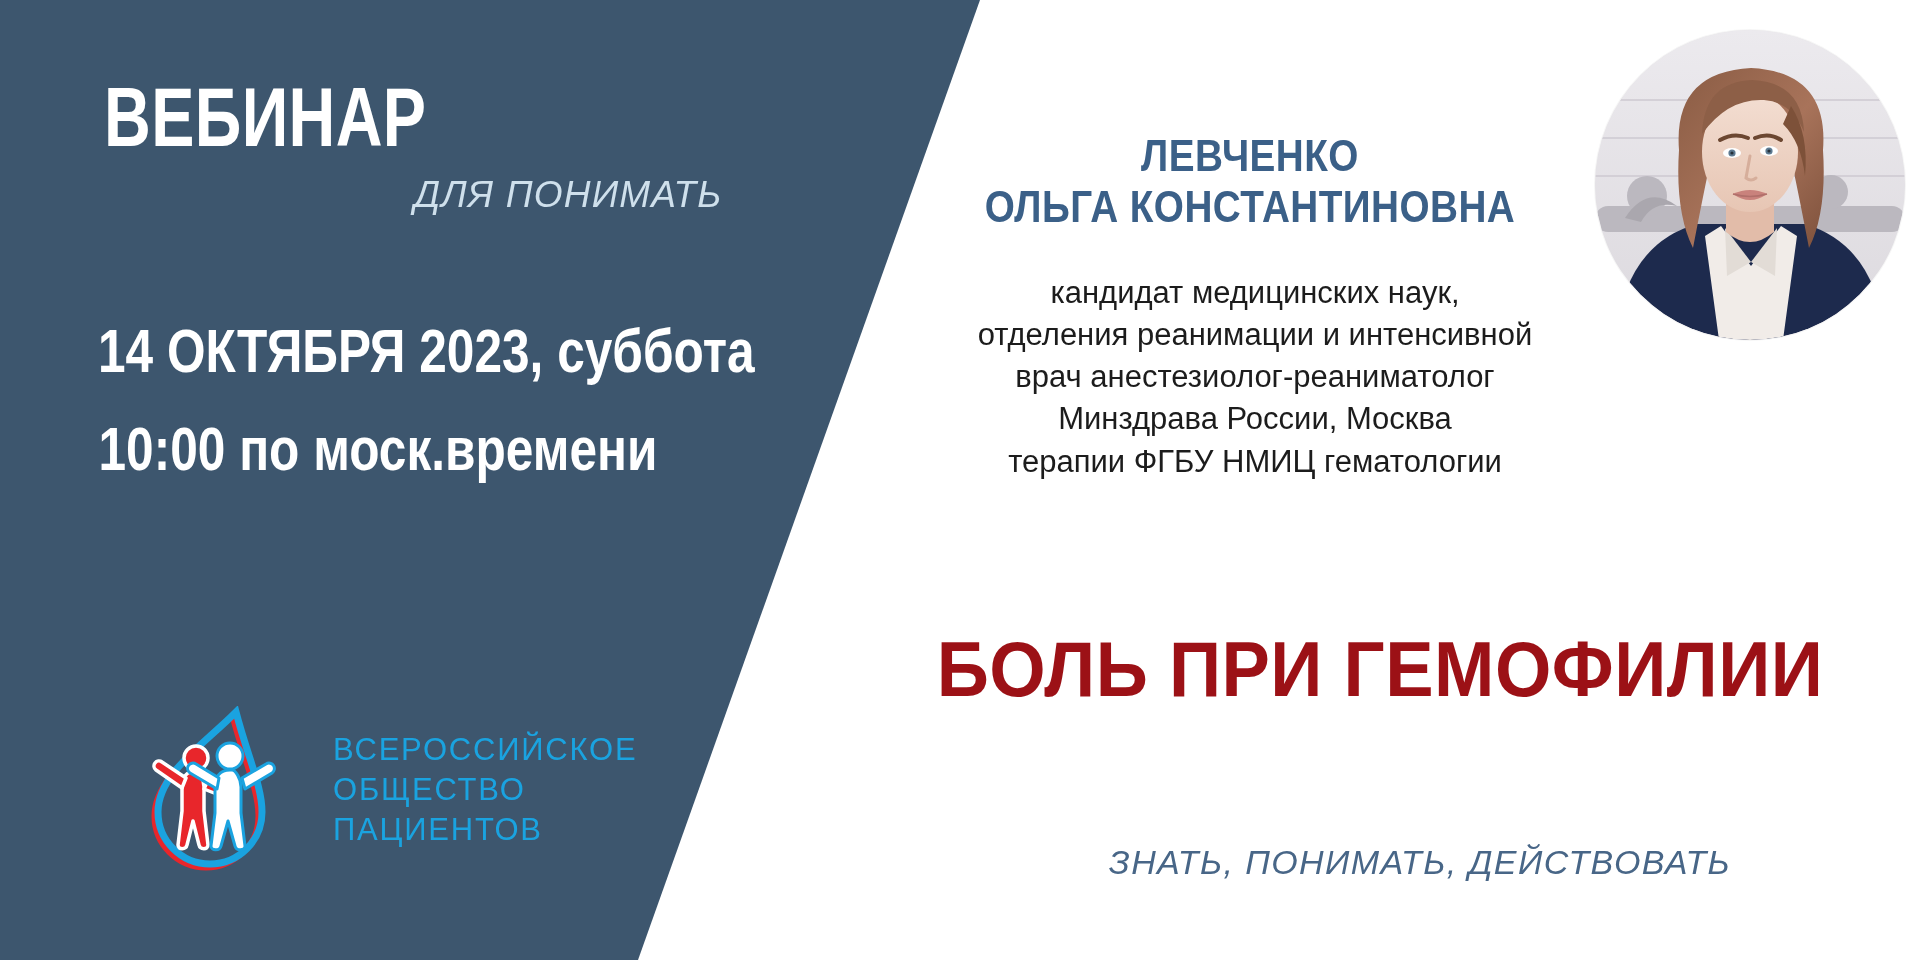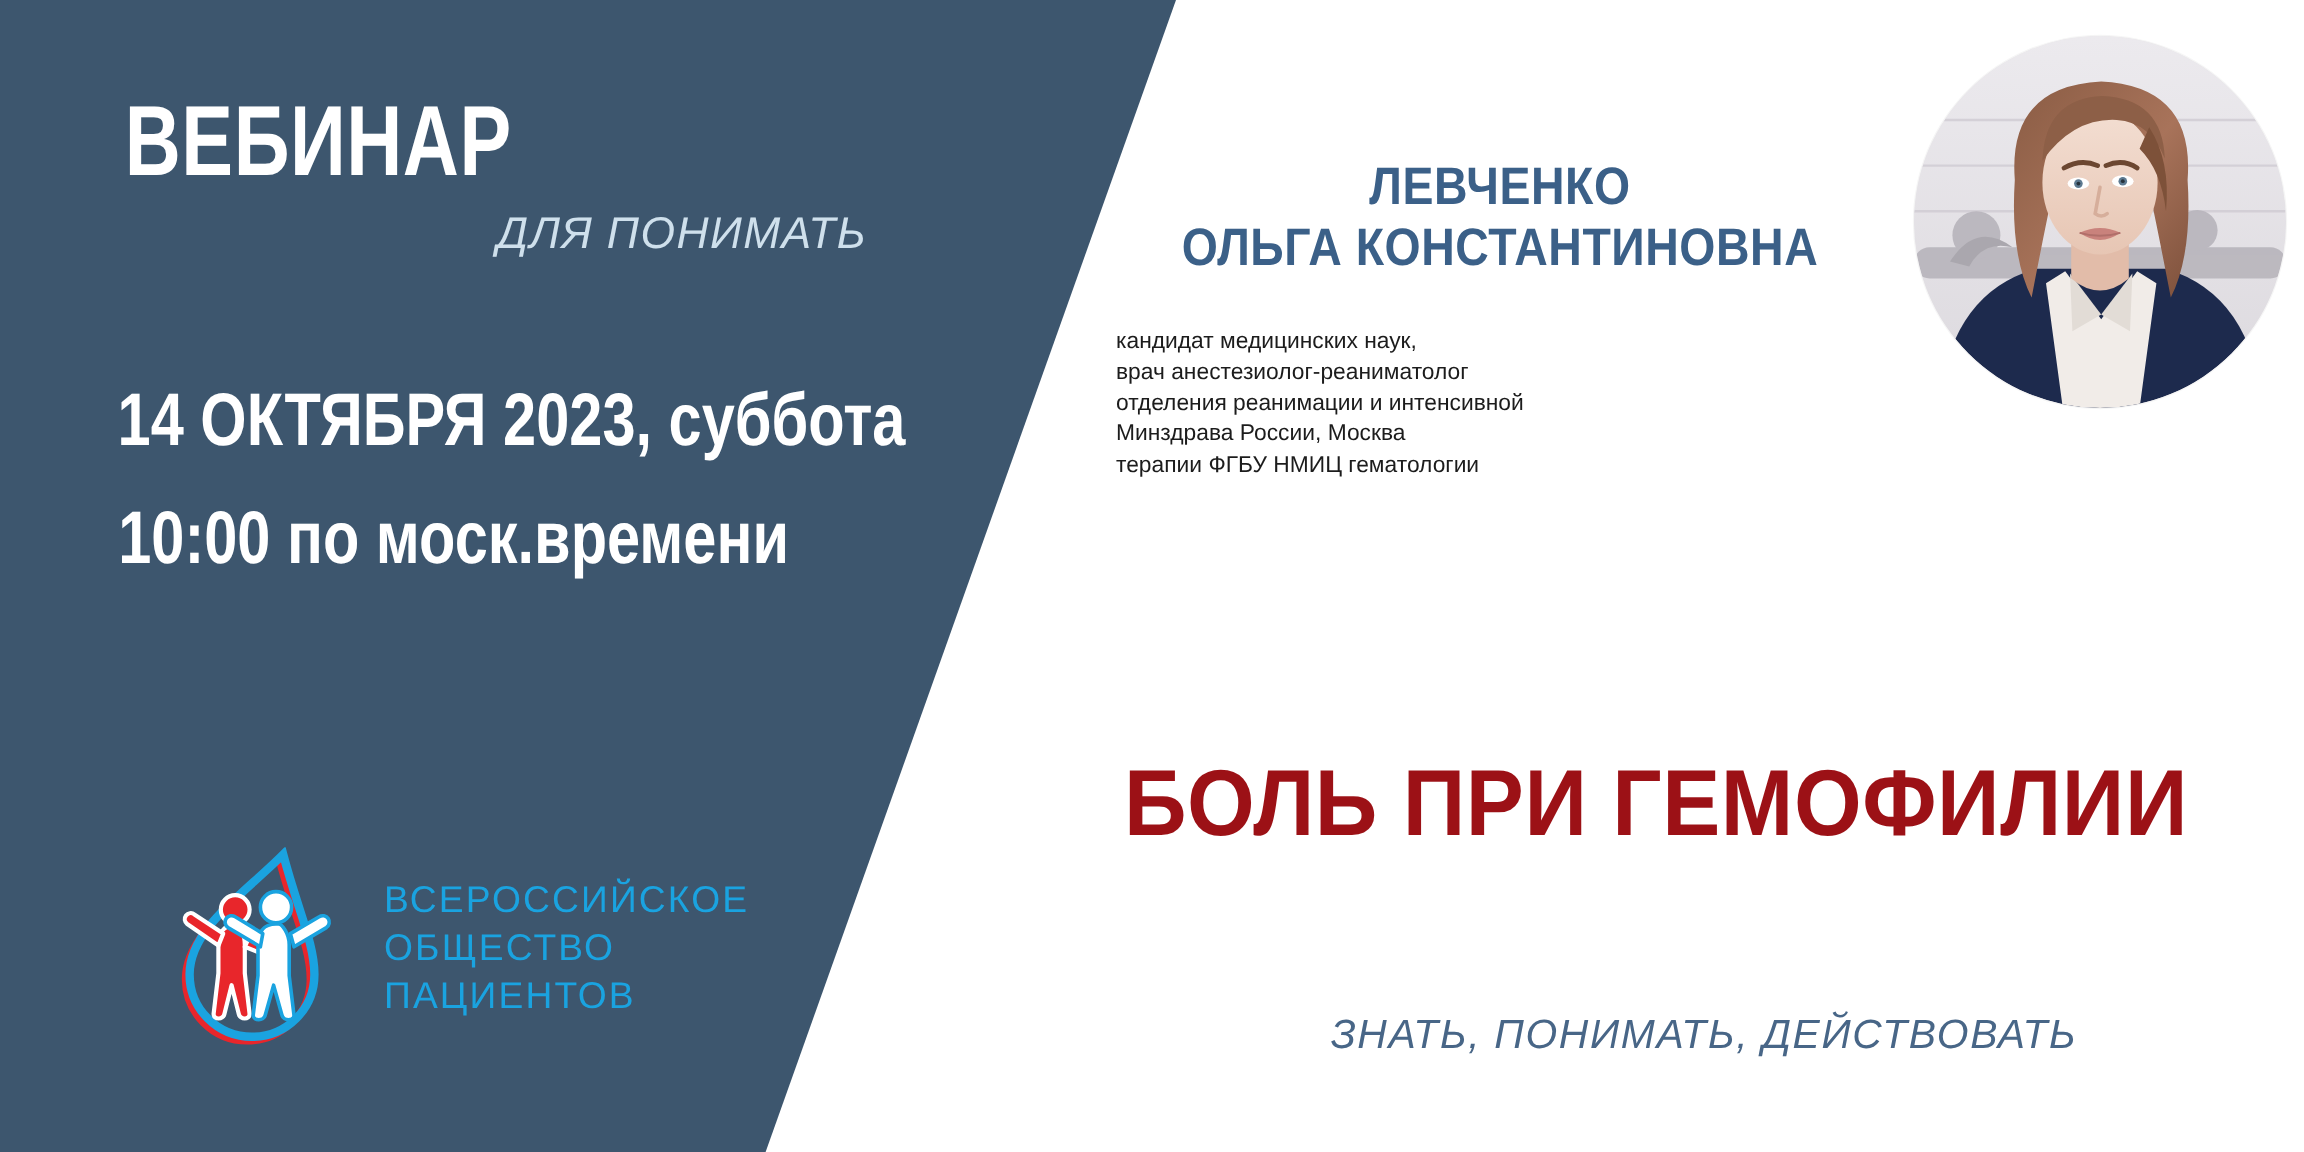--- a/index.html
+++ b/index.html
@@ -106,21 +106,21 @@
     margin-bottom: 36px;
   }
 
   
   .logo-block {
     position: absolute;
     left: 112px;
     top: 706px;
     display: flex;
     align-items: center;
-    gap: 22px;
+    gap: 35px;
   }
 
   .logo-mark {
     width: 158px;
     height: 168px;
     flex: 0 0 auto;
   }
 
   .logo-words {
     color: #1aa3e0;
@@ -156,23 +156,23 @@
     letter-spacing: 0.5px;
     transform: scaleX(0.88);
     transform-origin: center top;
   }
 
   .speaker-bio {
     position: absolute;
     left: 930px;
     top: 272px;
     width: 650px;
-    text-align: left;
+    text-align: center;
     color: #1c1c1c;
-    font-size: 19px;
+    font-size: 31px;
     line-height: 1.36;
     font-weight: 400;
   }
 
   .photo-ring {
     position: absolute;
     left: 1595px;
     top: 30px;
     width: 310px;
     height: 310px;
@@ -266,22 +266,22 @@
 
   <div class="right-content">
 
     <div class="speaker-name">
       <span>ЛЕВЧЕНКО</span><br>
       <span>ОЛЬГА КОНСТАНТИНОВНА</span>
     </div>
 
     <div class="speaker-bio">
       <div>кандидат медицинских наук,</div>
+      <div>отделения реанимации и интенсивной</div>
       <div>врач анестезиолог-реаниматолог</div>
-      <div>отделения реанимации и интенсивной</div>
       <div>Минздрава России, Москва</div>
       <div>терапии ФГБУ НМИЦ гематологии</div>
     </div>
 
     <div class="photo-ring">
       <svg class="photo-svg" viewBox="0 0 310 310" aria-hidden="true">
         <defs>
           <clipPath id="circ">
               <circle cx="155" cy="155" r="155"></circle>
             </clipPath>

